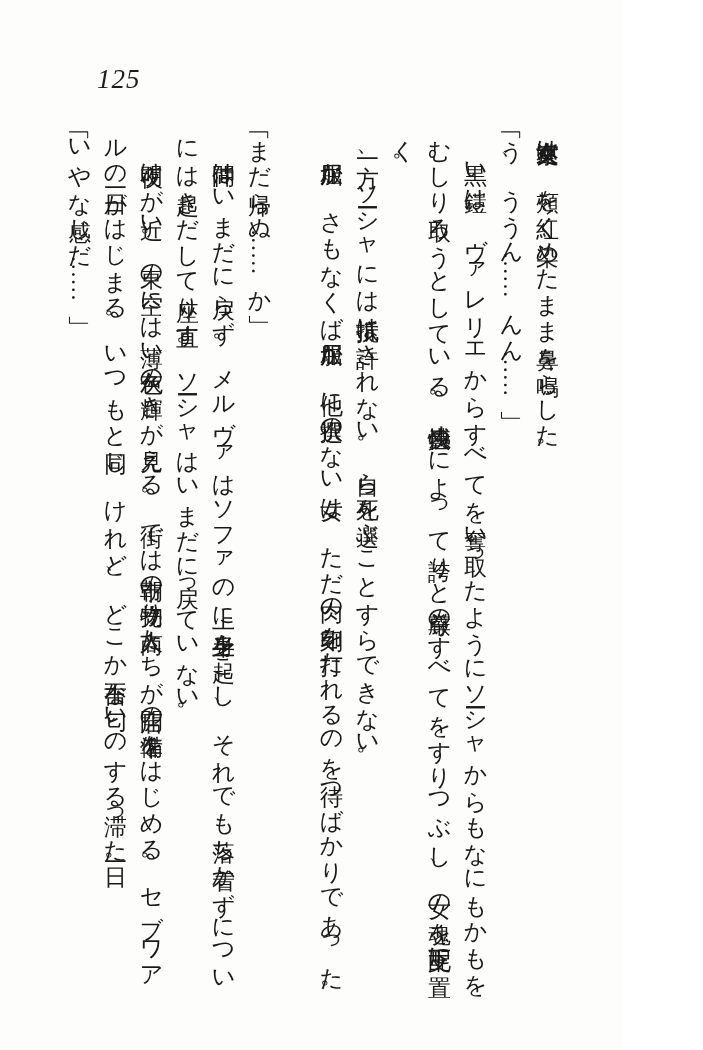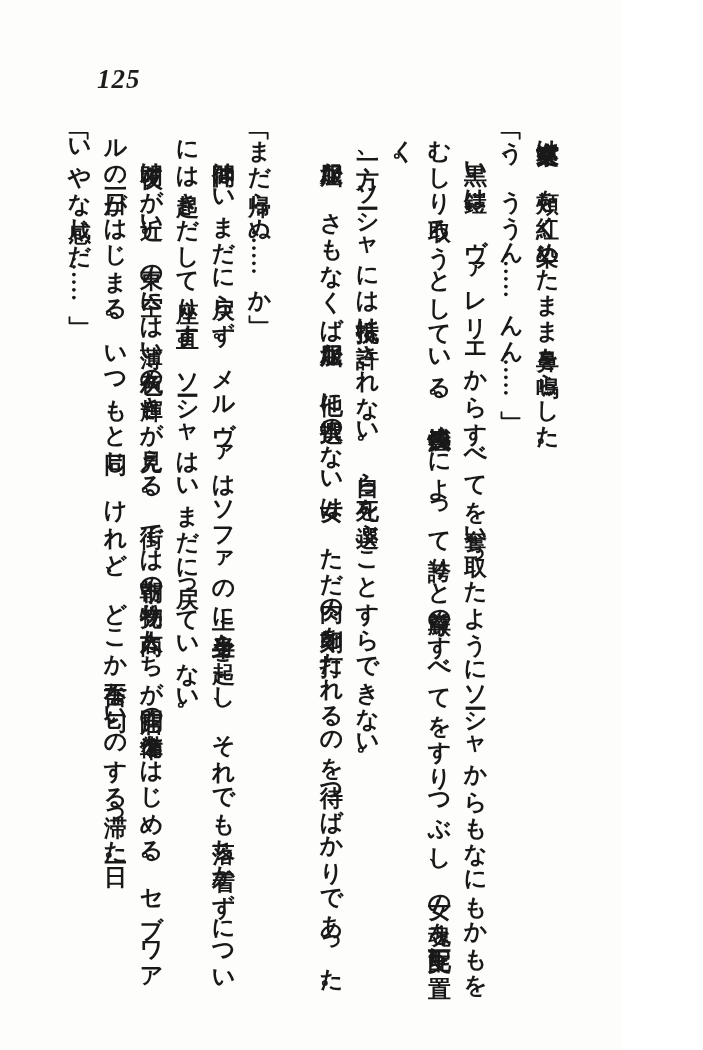--- a/index.html
+++ b/index.html
@@ -10,21 +10,20 @@
     background: #ffffff;
     font-family: "Liberation Serif", "DejaVu Serif", serif;
   }
   .page {
     position: absolute;
     inset: 0;
     width: 622px;
     height: 1050px;
     background: #fdfdfc;
     overflow: hidden;
-    font-weight: bold;
   }
   .page-number {
     position: absolute;
     left: 97px;
     top: 64px;
     font-size: 27px;
     font-style: italic;
     letter-spacing: 1px;
     color: #1d1d1d;
   }

